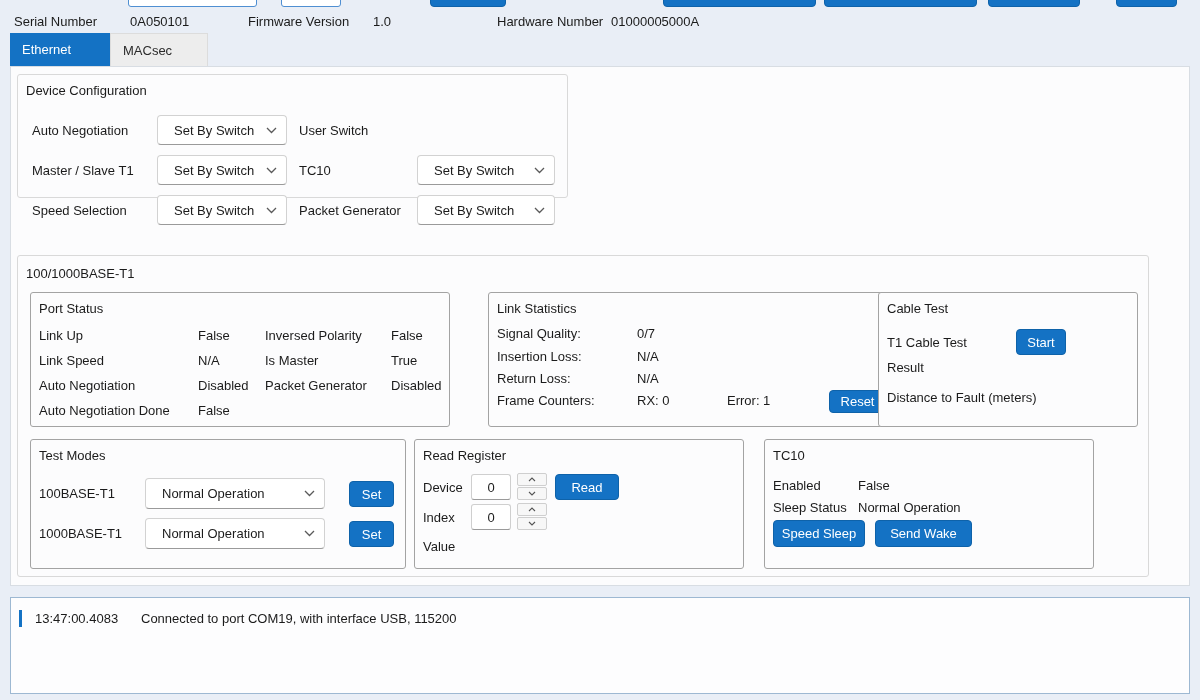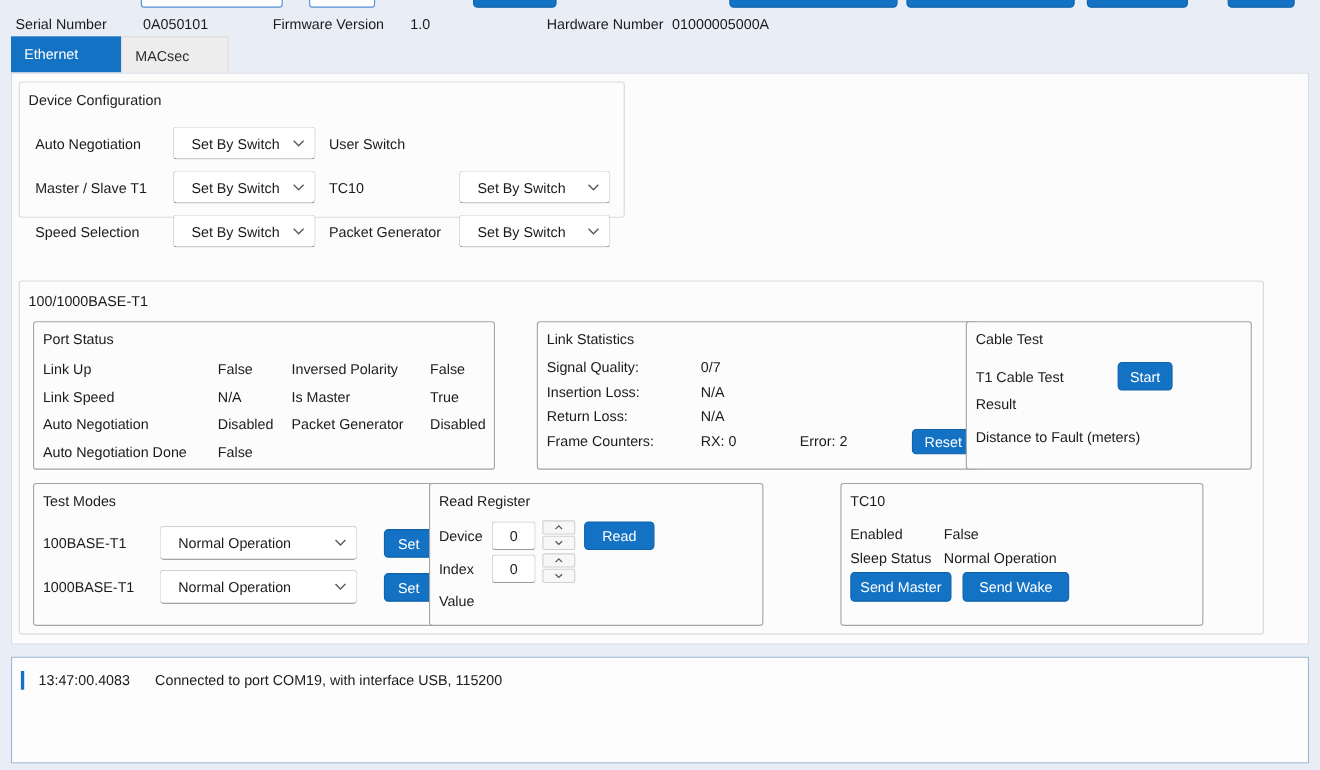--- a/index.html
+++ b/index.html
@@ -146,21 +146,21 @@
       <div class="box" style="left:446px;top:36px;width:402px;height:135px;margin-left:24px;">
         <span class="title">Link Statistics</span>
         <span class="lbl" style="left:8px;top:33px;">Signal Quality:</span>
         <span class="lbl" style="left:148px;top:33px;">0/7</span>
         <span class="lbl" style="left:8px;top:56px;">Insertion Loss:</span>
         <span class="lbl" style="left:148px;top:56px;">N/A</span>
         <span class="lbl" style="left:8px;top:78px;">Return Loss:</span>
         <span class="lbl" style="left:148px;top:78px;">N/A</span>
         <span class="lbl" style="left:8px;top:100px;">Frame Counters:</span>
         <span class="lbl" style="left:148px;top:100px;">RX: 0</span>
-        <span class="lbl" style="left:238px;top:100px;">Error: 2</span>
+        <span class="lbl" style="left:238px;top:100px;">Error: 1</span>
         <div class="btn" style="left:340px;top:97px;width:57px;height:23px;">Reset</div>
       </div>
 
       <div class="box" style="left:860px;top:36px;width:260px;height:135px;">
         <span class="title">Cable Test</span>
         <span class="lbl" style="left:8px;top:42px;">T1 Cable Test</span>
         <div class="btn" style="left:137px;top:36px;width:50px;height:26px;">Start</div>
         <span class="lbl" style="left:8px;top:67px;">Result</span>
         <span class="lbl" style="left:8px;top:97px;">Distance to Fault (meters)</span>
       </div>
@@ -178,21 +178,21 @@
         <span class="lbl" style="left:8px;top:86px;">1000BASE-T1</span>
         <div class="dd" style="left:114px;top:78px;width:180px;height:31px;">
           <span>Normal Operation</span>
           <svg width="11" height="7" viewBox="0 0 11 7">
               <path d="M1 1l4.5 4.5L10 1" fill="none" stroke="#5a5a5a" stroke-width="1.3"></path>
             </svg>
         </div>
         <div class="btn" style="left:318px;top:81px;width:45px;height:26px;">Set</div>
       </div>
 
-      <div class="box" style="left:372px;top:183px;width:304px;height:130px;padding-left:32px;">
+      <div class="box" style="left:396px;top:183px;width:330px;height:130px;padding-left:32px;">
         <span class="title">Read Register</span>
         <span class="lbl" style="left:8px;top:40px;">Device</span>
         <div class="spinbox" style="left:56px;top:34px;">
           <span>0</span>
         </div>
         <div class="spinarrows" style="left:102px;top:33px;">
           <div class="spinbtn">
               <svg width="8" height="5" viewBox="0 0 8 5">
                 <path d="M1 4l3-3 3 3" fill="none" stroke="#555" stroke-width="1.1"></path>
               </svg>
@@ -222,21 +222,21 @@
         </div>
         <span class="lbl" style="left:8px;top:99px;">Value</span>
       </div>
 
       <div class="box" style="left:746px;top:183px;width:330px;height:130px;">
         <span class="title">TC10</span>
         <span class="lbl" style="left:8px;top:38px;">Enabled</span>
         <span class="lbl" style="left:93px;top:38px;">False</span>
         <span class="lbl" style="left:8px;top:60px;">Sleep Status</span>
         <span class="lbl" style="left:93px;top:60px;">Normal Operation</span>
-        <div class="btn" style="left:8px;top:80px;width:92px;height:27px;">Send Master</div>
+        <div class="btn" style="left:8px;top:80px;width:92px;height:27px;">Speed Sleep</div>
         <div class="btn" style="left:110px;top:80px;width:97px;height:27px;">Send Wake</div>
       </div>
 
     </div>
   </div>
 
   <div class="logpanel">
     <div>
       <div class="logbar"></div>
       <span class="lbl" style="left:24px;top:13px;">13:47:00.4083</span>

